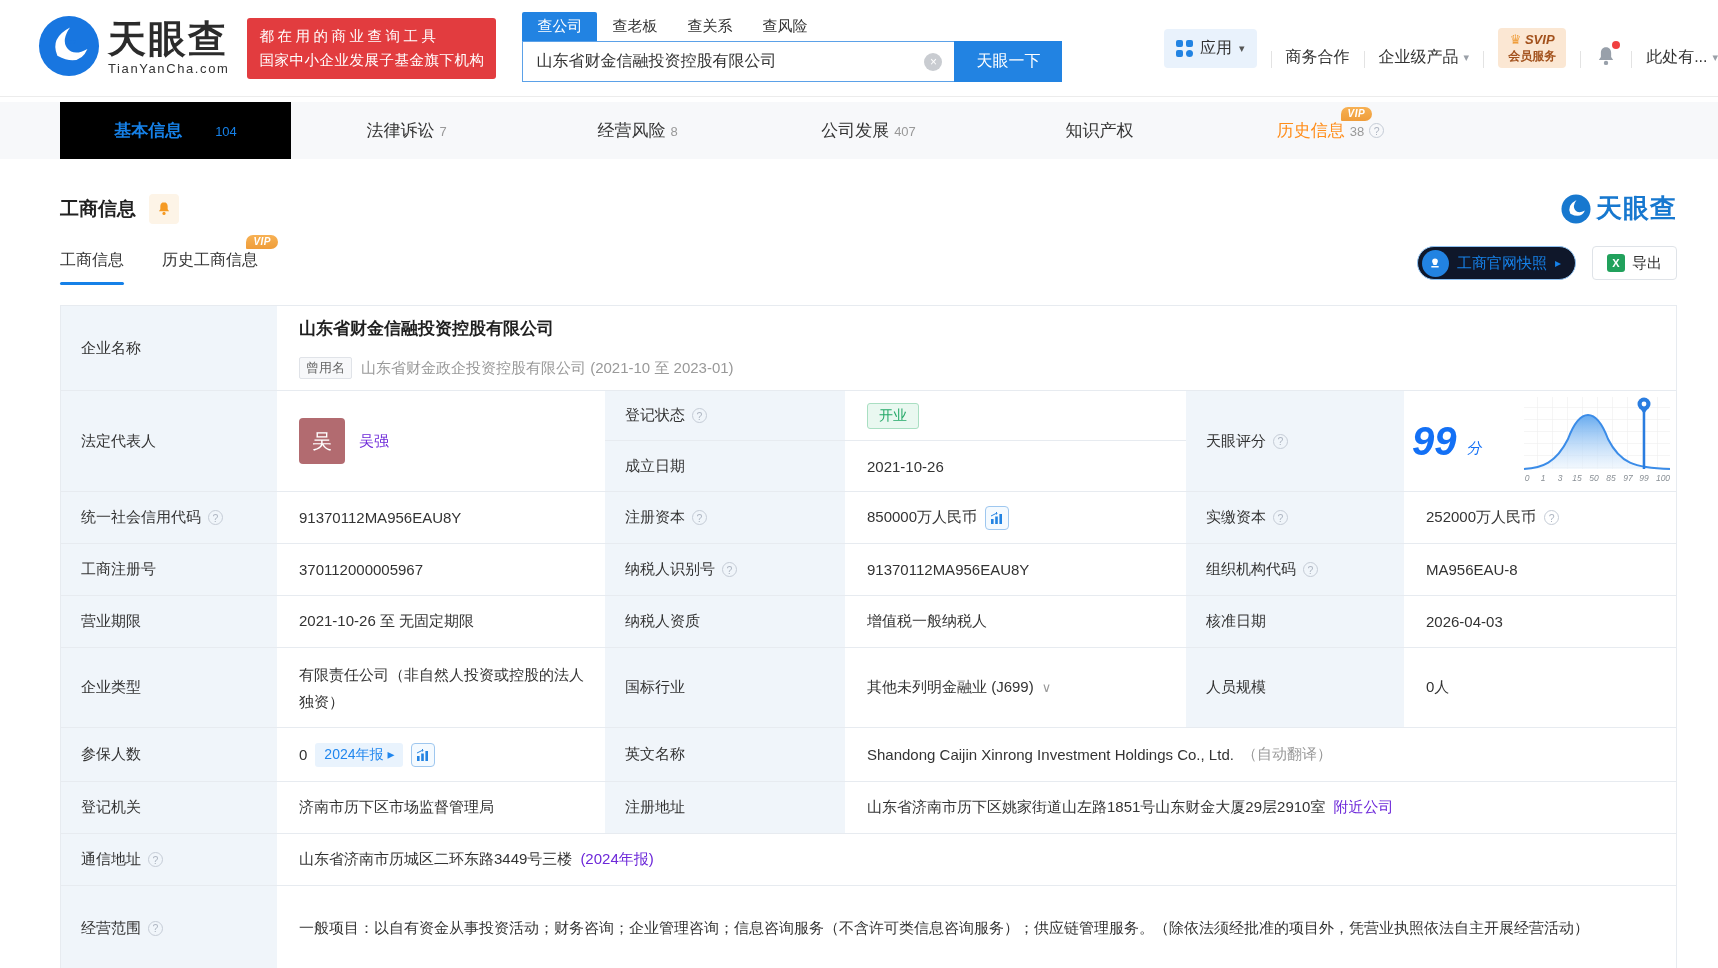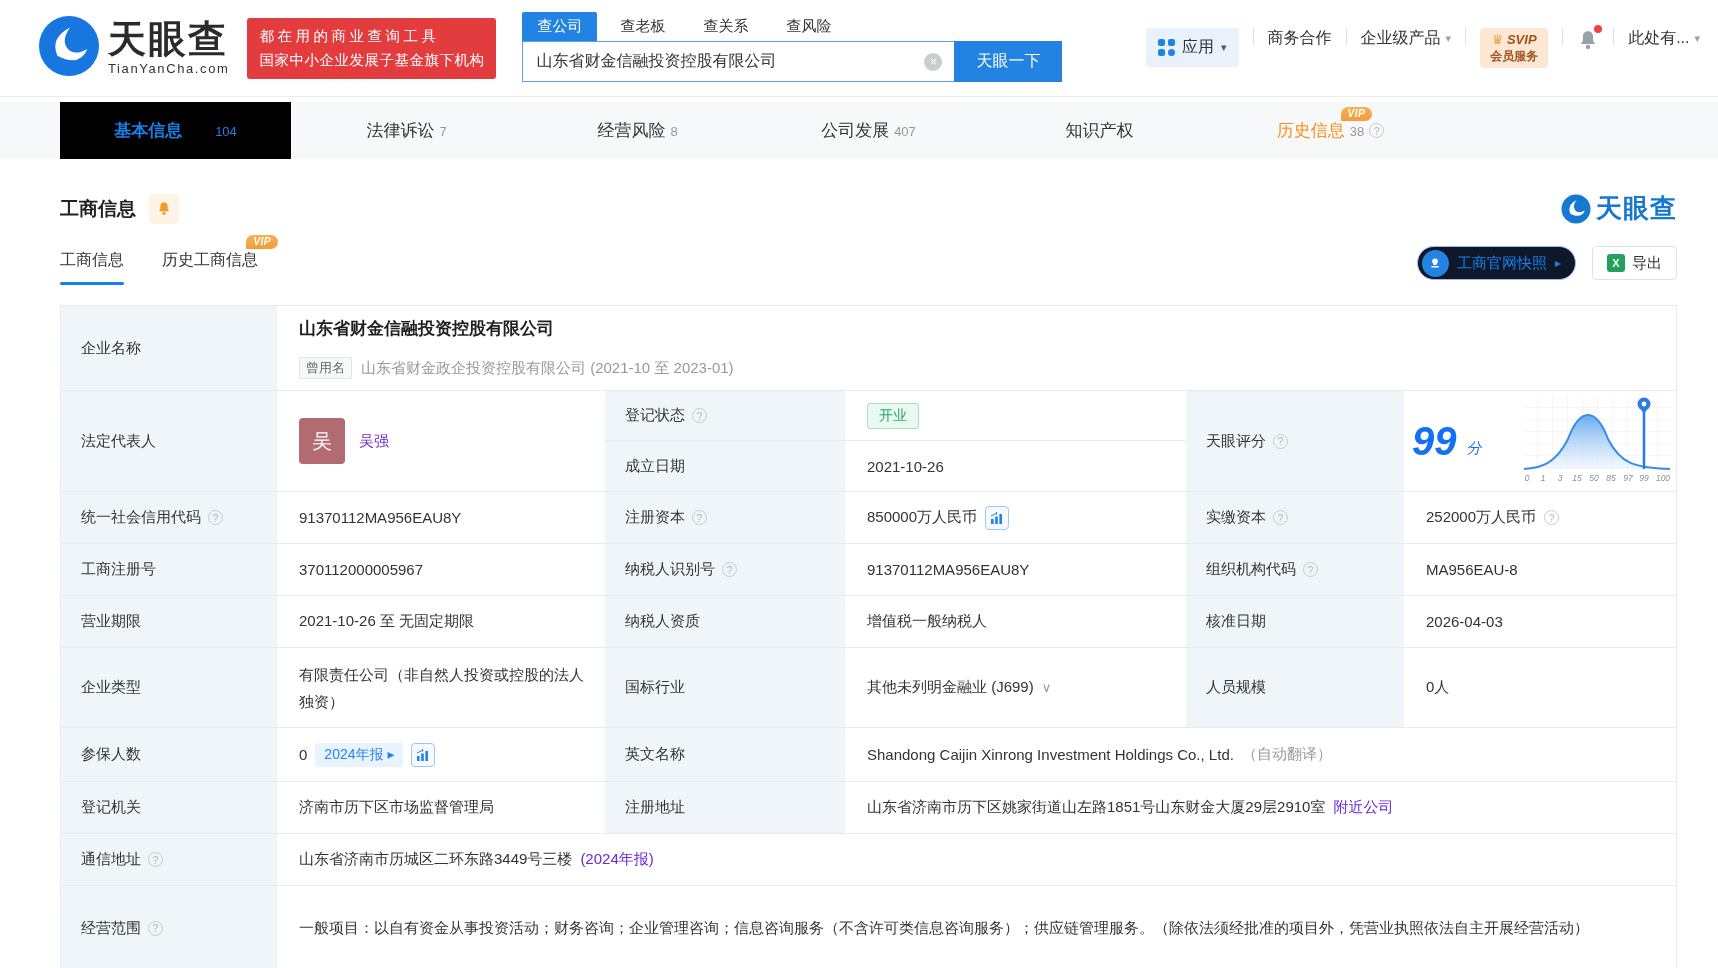--- a/index.html
+++ b/index.html
@@ -11,29 +11,29 @@
   
   .top-header { height: 97px; display: flex; align-items: center; border-bottom: 1px solid #ececec; padding-left: 38px; position: relative; }
   .brand { display: flex; align-items: center; }
   .brand-txt { margin-left: 8px; }
   .brand-name { font-size: 38px; font-weight: bold; color: #2b2b2b; letter-spacing: 2px; line-height: 1; }
   .brand-domain { font-size: 13px; font-weight: normal; color: #333; letter-spacing: 1.6px; margin-top: 3px; }
   .promo { margin-left: 18px; background: #e23c3f; color: #fff; border-radius: 3px; padding: 9px 12px; }
   .promo div:first-child { font-size: 14.5px; letter-spacing: 3.5px; }
   .promo div:last-child { font-size: 14.5px; letter-spacing: .5px; margin-top: 5px; }
   .search-wrap { margin-left: 26px; margin-top: -3px; }
-  .search-tabs { display: flex; align-items: flex-end; gap: 8px; }
+  .search-tabs { display: flex; align-items: flex-end; }
   .search-tab { font-size: 15px; color: #333; padding: 5px 15px; cursor: pointer; }
   .search-tab.active { background: #2283e2; color: #fff; border-radius: 2px 2px 0 0; }
   .search-bar { display: flex; height: 41px; width: 540px; }
   .search-input-box { position: relative; flex: 1; }
   .search-input-box input { width: 100%; height: 100%; border: 1px solid #5ba1e8; border-right: none; outline: none; font-size: 16px; padding: 0 40px 0 13px; color: #333; font-family: inherit; }
   .clear-ic { position: absolute; right: 12px; top: 12px; width: 18px; height: 18px; border-radius: 50%; background: #c9ccd1; color: #fff; font-size: 12px; display: flex; align-items: center; justify-content: center; cursor: pointer; }
   .search-btn { width: 108px; background: #2283e2; color: #fff; font-size: 16px; border: none; cursor: pointer; font-family: inherit; }
-  .top-nav { margin-left: auto; margin-right: 18px; display: flex; align-items: flex-start; font-size: 16px; }
+  .top-nav { margin-left: auto; display: flex; align-items: flex-end; font-size: 16px; }
   .vsep { width: 1px; height: 17px; background: #e3e3e3; margin: 0 14px; }
   .apps-chip { display: flex; align-items: center; gap: 7px; background: #e9f2fc; border-radius: 4px; padding: 9px 12px; cursor: pointer; }
   .grid-ic { width: 17px; height: 17px; display: grid; grid-template-columns: 7px 7px; grid-template-rows: 7px 7px; gap: 3px; }
   .grid-ic i { background: #2283e2; border-radius: 2px; }
   .grid-ic i:nth-child(4) { border-radius: 50%; }
   .caret { font-size: 11px; color: #555; }
   .caret.gray { color: #9aa0a8; }
   .nav-item { cursor: pointer; display: flex; align-items: center; gap: 5px; white-space: nowrap; }
   .svip-chip { background: #fbe7d3; border-radius: 4px; padding: 4px 10px; text-align: center; line-height: 1.25; cursor: pointer; }
   .svip-chip .l1 { font-size: 13px; font-weight: bold; font-style: italic; color: #a2511c; }

